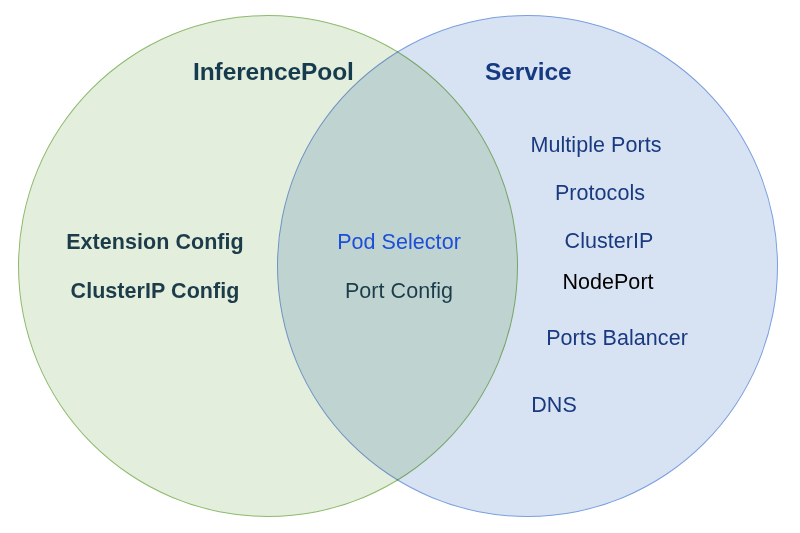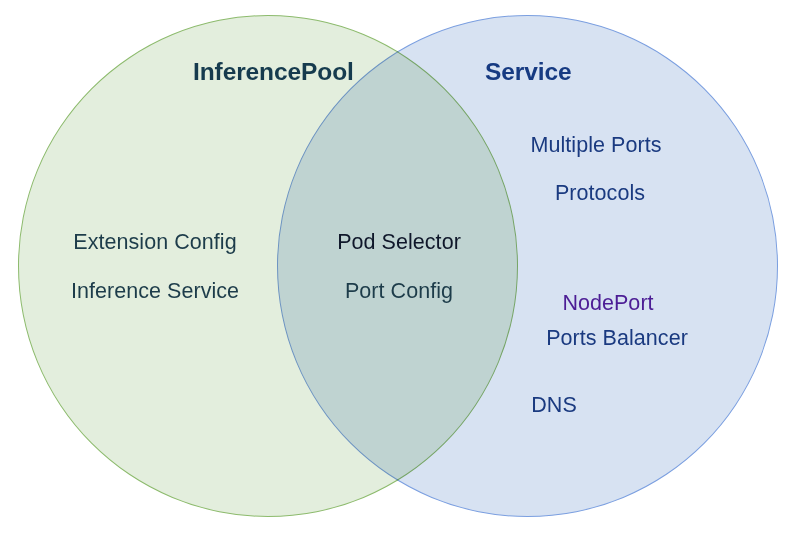--- a/index.html
+++ b/index.html
@@ -74,53 +74,54 @@
     font-size: 21.5px;
     font-weight: 400;
     letter-spacing: 0.05px;
   }
 
   
   #title-left  { left: 193px; top: 60px; color: #163b4e; }
   #title-right { left: 485px; top: 60px; color: #163a82; }
 
   
-  .col-left  { color: #1d3c4a; text-align: right; transform: translateX(-50%); }
+  .col-left  { color: #1d3c4a; text-align: right; transform: translateX(-50%); font-weight: bold; }
   .col-mid   { color: #1d3c4a; text-align: center; transform: translateX(-50%); }
   .col-right { color: #1a3a80; text-align: center; transform: translateX(-50%); }
 </style>
 </head>
 <body style="background: rgb(255, 255, 255);">
 
 <div id="venn-stage">
 
   <div class="venn-circle" id="circle-left" style="background: rgb(227, 238, 221); border-color: rgb(141, 187, 109);"></div>
 
   <div class="venn-circle" id="circle-right" style="background: rgb(215, 226, 242); border-color: rgb(123, 159, 224);"></div>
 
   <div id="label-layer">
 
     <div class="vlabel title" id="title-left" style="color: rgb(22, 59, 78);">InferencePool</div>
 
     <div class="vlabel title" id="title-right" style="color: rgb(22, 58, 130);">Service</div>
 
     <div class="vlabel item col-left" style="left: 155px; top: 232px; color: rgb(29, 60, 74);">Extension Config</div>
 
-    <div class="vlabel item col-left" style="left: 155px; top: 281px; color: rgb(29, 60, 74);">Inference Service</div>
+    <div class="vlabel item col-left" style="left: 155px; top: 281px; color: rgb(29, 60, 74);">ClusterIP Config</div>
 
-    <div class="vlabel item col-mid" style="left: 399px; top: 232px; color: #0f172a;">Pod Selector</div>
+    <div class="vlabel item col-mid" style="left: 399px; top: 232px; color: #1d4ed8;">Pod Selector</div>
 
     <div class="vlabel item col-mid" style="left: 399px; top: 281px; color: rgb(29, 60, 74);">Port Config</div>
 
     <div class="vlabel item col-right" style="left: 596px; top: 135px; color: rgb(26, 58, 128);">Multiple Ports</div>
 
     <div class="vlabel item col-right" style="left: 600px; top: 183px; color: rgb(26, 58, 128);">Protocols</div>
 
+    <div class="vlabel item col-right" style="left: 609px; top: 231px; color: rgb(26, 58, 128);">ClusterIP</div>
 
-    <div class="vlabel item col-right" style="left: 608px; top: 293px; color: #4c1d95;">NodePort</div>
+    <div class="vlabel item col-right" style="left: 608px; top: 272px; color: #000000;">NodePort</div>
 
     <div class="vlabel item col-right" style="left: 617px; top: 328px; color: rgb(26, 58, 128);">Ports Balancer</div>
 
 
     <div class="vlabel item col-right" style="left: 554px; top: 395px; color: rgb(26, 58, 128);">DNS</div>
 
   </div>
 </div>
 
 </body></html>

